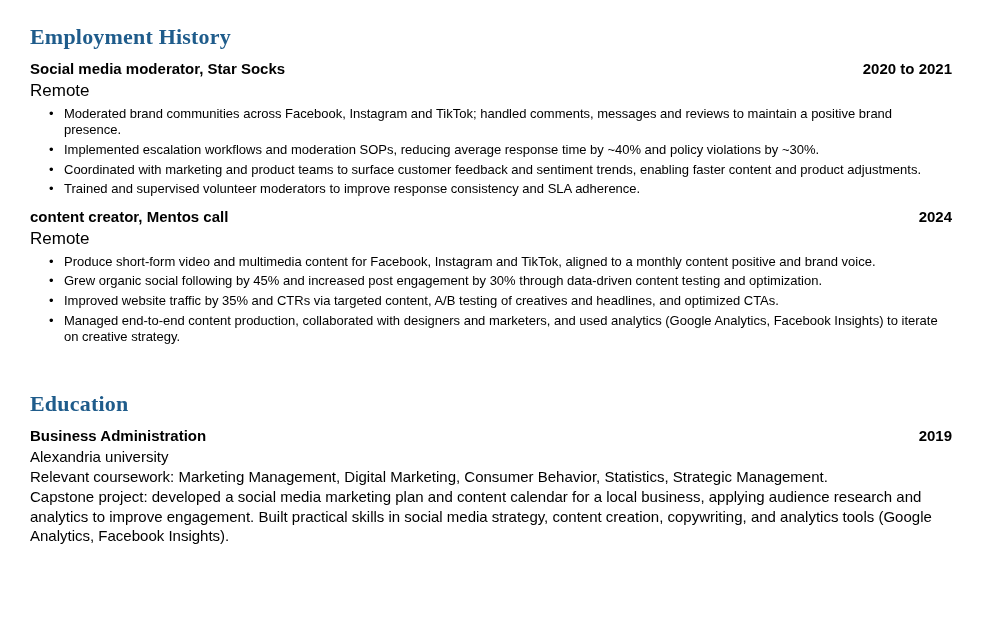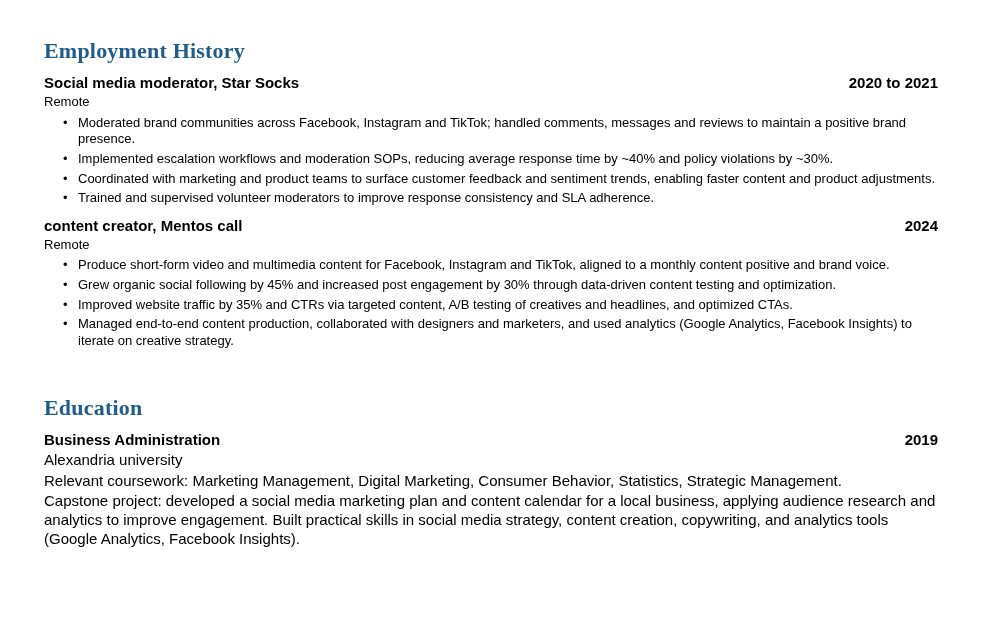--- a/index.html
+++ b/index.html
@@ -11,21 +11,21 @@
     height: 627px;
     background: #ffffff;
     font-family: "Liberation Sans", sans-serif;
     color: #000000;
     overflow: hidden;
   }
   .page {
     position: relative;
     width: 1000px;
     height: 627px;
-    padding: 16px;
+    padding: 2px;
     box-sizing: border-box;
     border-radius: 24px;
   }
   .section {
     padding: 0 46px 0 28px;
   }
   .section-heading {
     font-family: "Liberation Serif", serif;
     font-size: 22px;
     font-weight: bold;
@@ -53,21 +53,21 @@
   }
   .entry-title {
     font-weight: bold;
   }
   .entry-date {
     font-weight: bold;
     white-space: nowrap;
     padding-left: 16px;
   }
   .entry-location {
-    font-size: 13px;
+    font-size: 17px;
     line-height: 1.3;
     margin-top: 1px;
   }
   ul.bullets {
     margin: 4px 0 0 0;
     padding-left: 34px;
     list-style: none;
   }
   ul.bullets li {
     position: relative;

